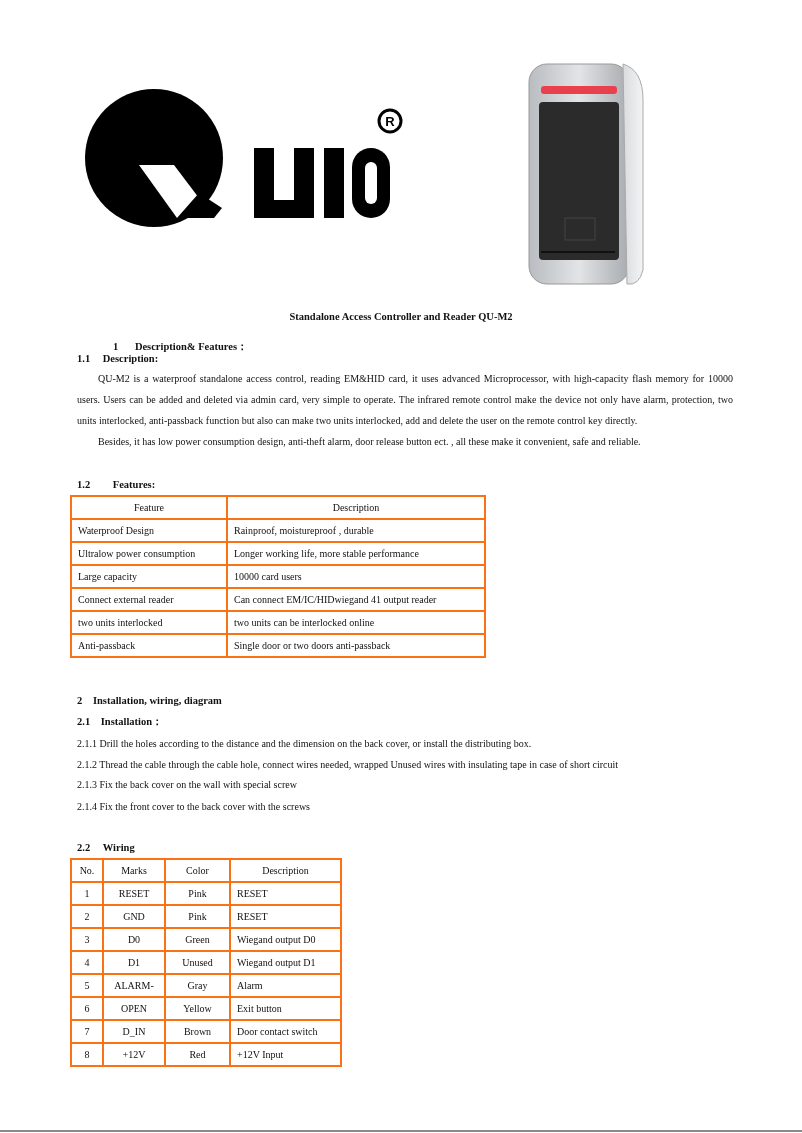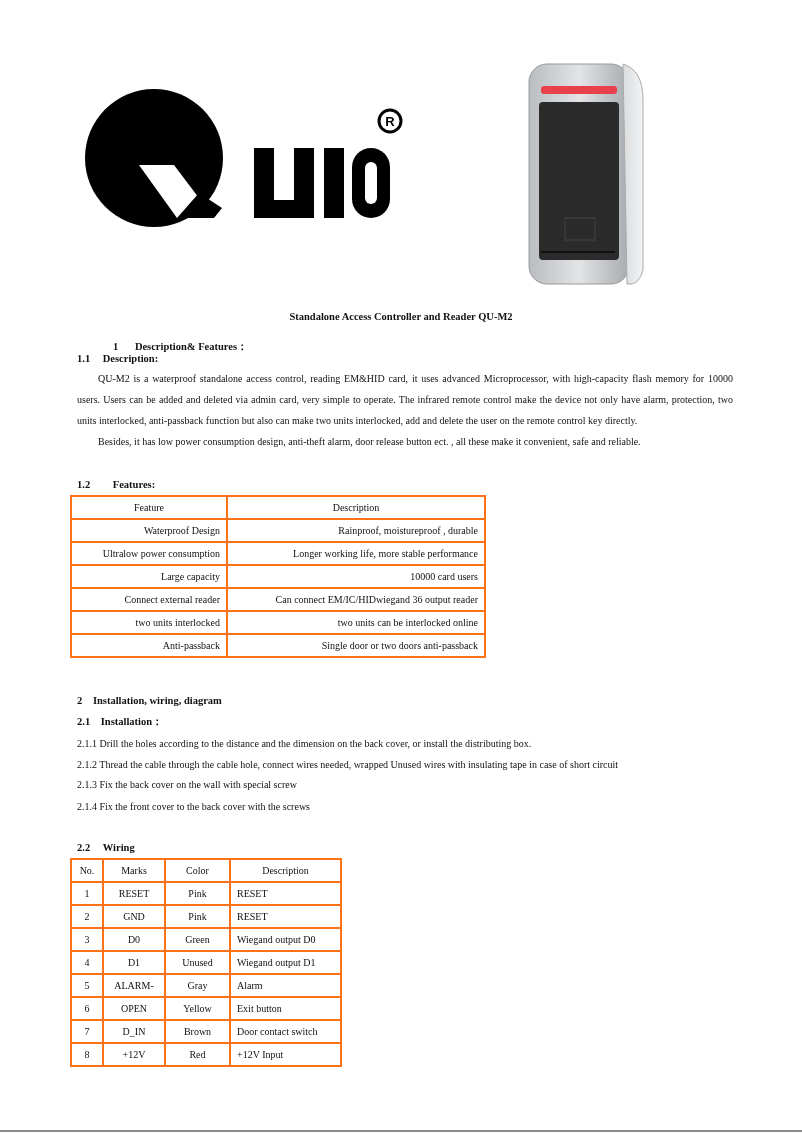--- a/index.html
+++ b/index.html
@@ -10,21 +10,21 @@
   .device { left:527px; top:60px; width:118px; height:228px; }
   .title { left:0; width:802px; top:311px; text-align:center; font-weight:bold; font-size:10.5px; }
   .h { font-weight:bold; font-size:10.5px; }
   .p { font-size:10px; line-height:21px; }
   .para { left:77px; top:368px; width:656px; font-size:10px; line-height:21px; text-align:justify; }
   .para .indent { text-indent:21px; display:block; }
   table { border-collapse:collapse; font-size:10px; }
   td, th { border:2px solid #f97316; font-weight:normal; padding:0 6px; height:21px; }
   .feat { left:70px; top:495px; width:416px; }
   .feat th { text-align:center; }
-  .feat td { text-align:right; }
+  .feat td { text-align:left; }
   .wire { left:70px; top:858px; width:272px; }
   .wire td.c { text-align:center; }
   .wire th { text-align:center; }
   .wire tr.thick td { border-bottom:1px solid #222; }
   .footer-line { left:0; top:1130px; width:802px; height:2px; background:#8a8a8a; }
 </style>
 </head>
 <body>
 
 <div class="abs logo">
@@ -103,21 +103,21 @@
   <tr>
         <td>Ultralow power consumption</td>
         <td>Longer working life, more stable performance</td>
       </tr>
   <tr>
         <td>Large capacity</td>
         <td>10000 card users</td>
       </tr>
   <tr>
         <td>Connect external reader</td>
-        <td>Can connect EM/IC/HIDwiegand 36 output reader</td>
+        <td>Can connect EM/IC/HIDwiegand 41 output reader</td>
       </tr>
   <tr>
         <td>two units interlocked</td>
         <td>two units can be interlocked online</td>
       </tr>
   <tr>
         <td>Anti-passback</td>
         <td>Single door or two doors anti-passback</td>
       </tr>
 </tbody>

